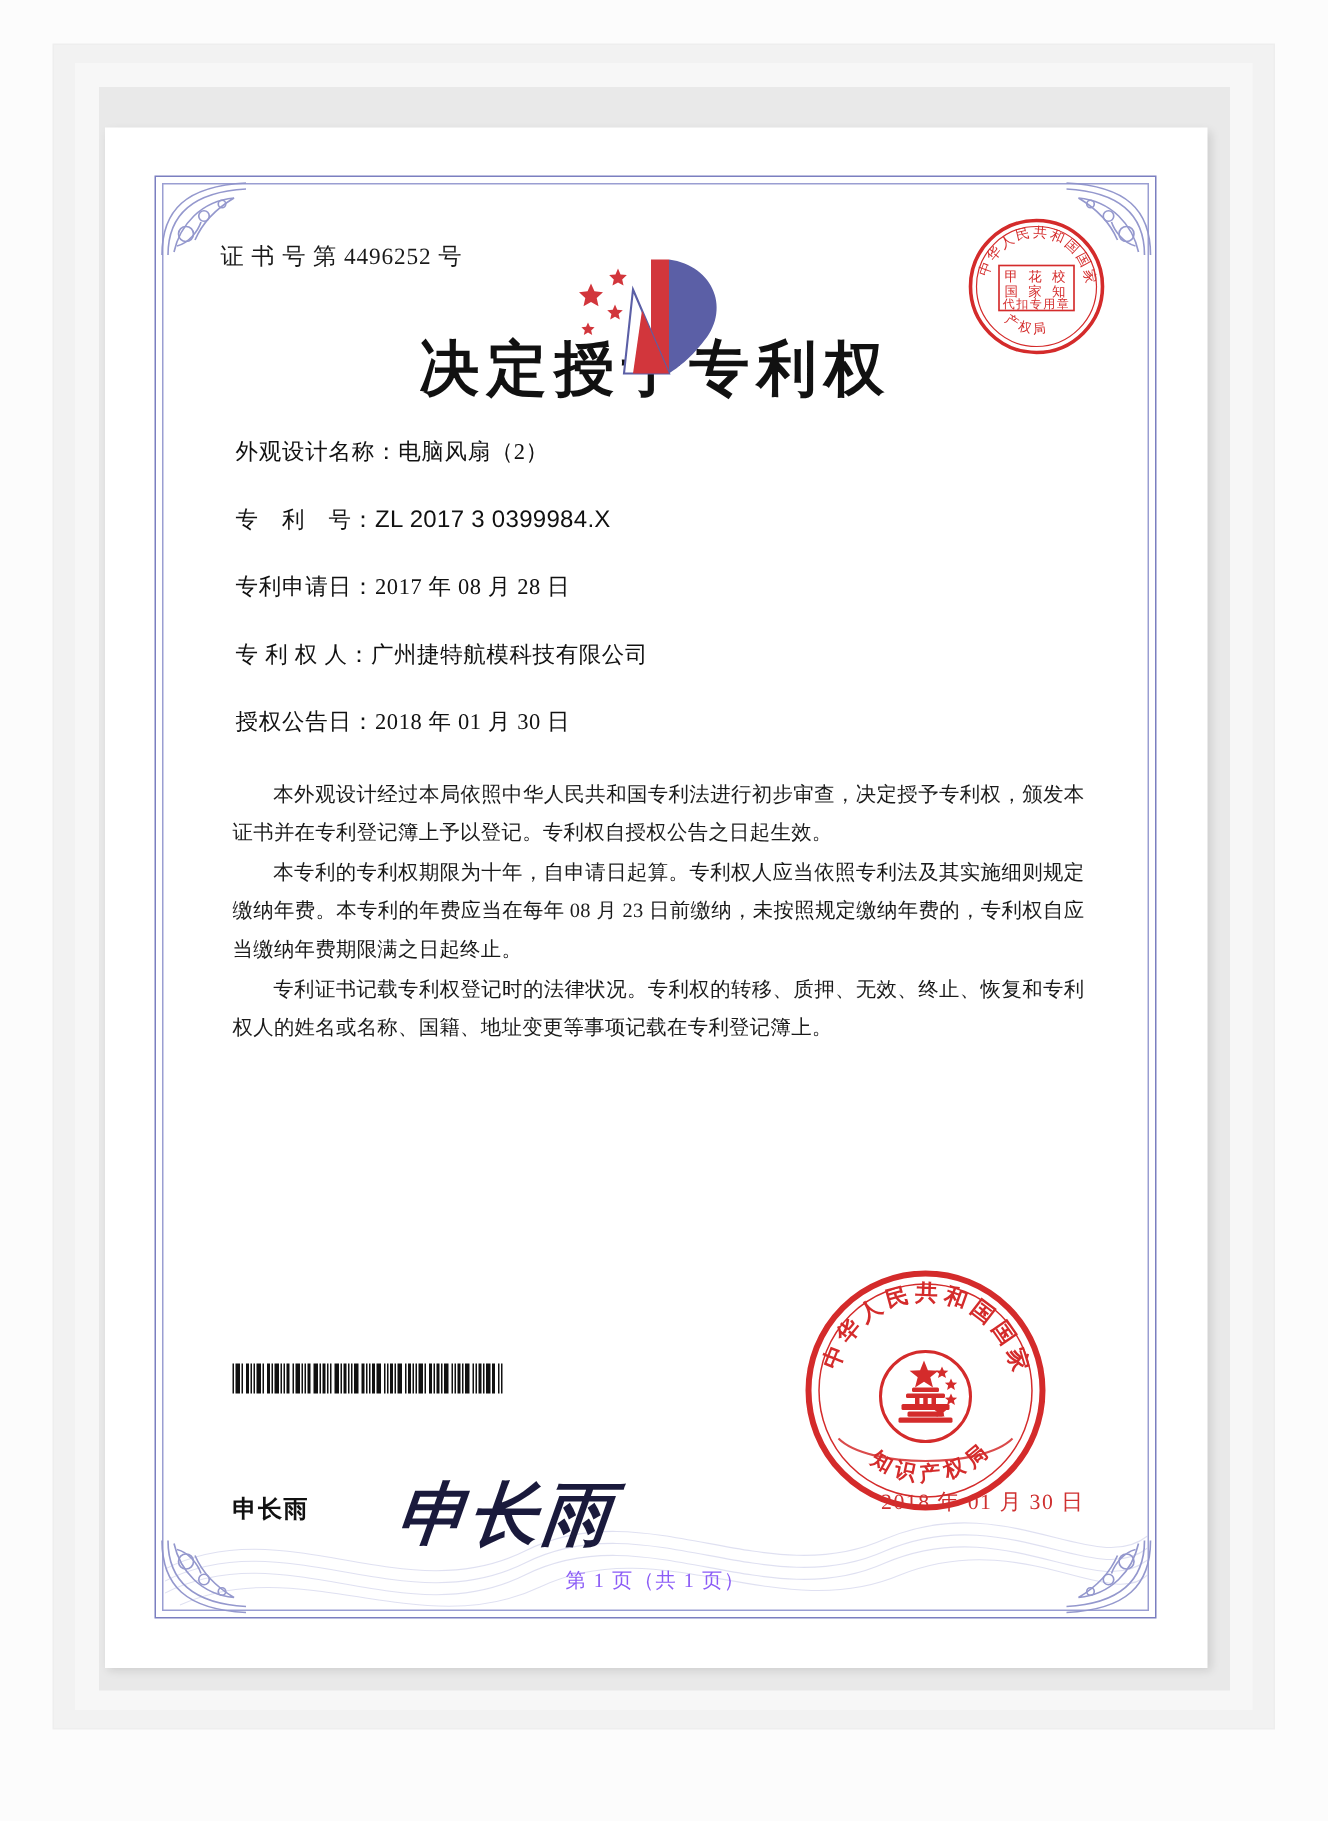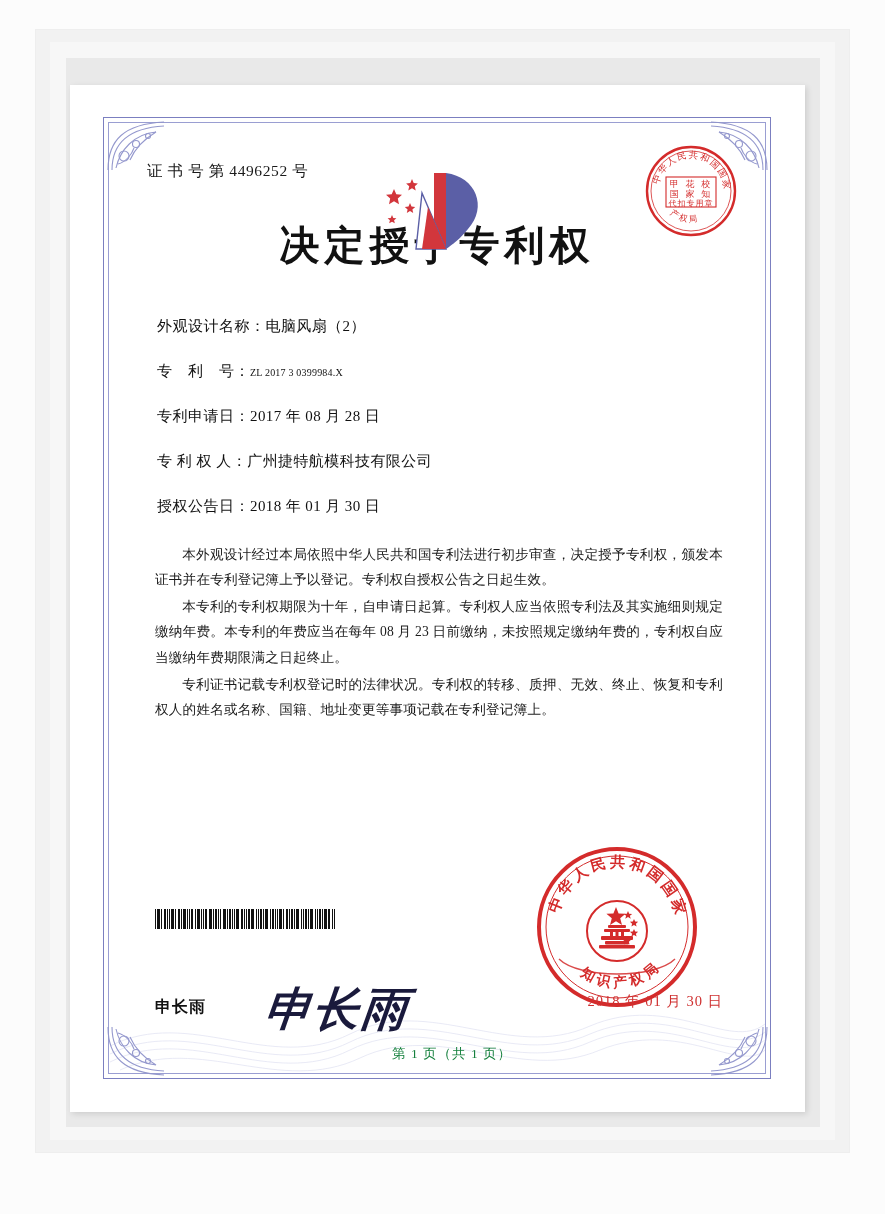--- a/index.html
+++ b/index.html
@@ -128,39 +128,39 @@
     text-align: center;
     font-size: 40px;
     font-weight: bold;
     letter-spacing: 5px;
     color: #111;
     margin-top: 36px;
     font-family: "DejaVu Serif", "Liberation Serif", serif;
   }
 
   .fields {
-    margin-top: 44px;
+    margin-top: 19px;
     padding-left: 10px;
   }
   .field-row {
     font-size: 15px;
     color: #111;
     margin-bottom: 26px;
     white-space: nowrap;
   }
   .field-label {
     display: inline-block;
     letter-spacing: 0.5px;
   }
   .field-value {
     letter-spacing: 0.4px;
   }
   .field-value.mono {
-    font-family: Liberation Serif, serif;
-    font-size: 10px;
+    font-family: Liberation Sans, sans-serif;
+    font-size: 16px;
     letter-spacing: 0.2px;
   }
 
   .paragraphs {
     padding: 0 4px 0 8px;
   }
   .para {
     font-size: 13.6px;
     line-height: 1.85;
     color: #1a1a1a;
@@ -235,23 +235,22 @@
     white-space: nowrap;
   }
 
   .page-footer {
     position: absolute;
     bottom: 16px;
     left: 0;
     width: 100%;
     text-align: center;
     font-size: 13.5px;
-    color: #15803d;
+    color: #8b5cf6;
     letter-spacing: 1px;
-    margin-left: 15px;
   }
 </style>
 </head>
 <body>
 
 <div class="page-wrap">
   <div class="shadow-layer-1"></div>
   <div class="shadow-layer-2"></div>
   <div class="shadow-layer-3"></div>
 

